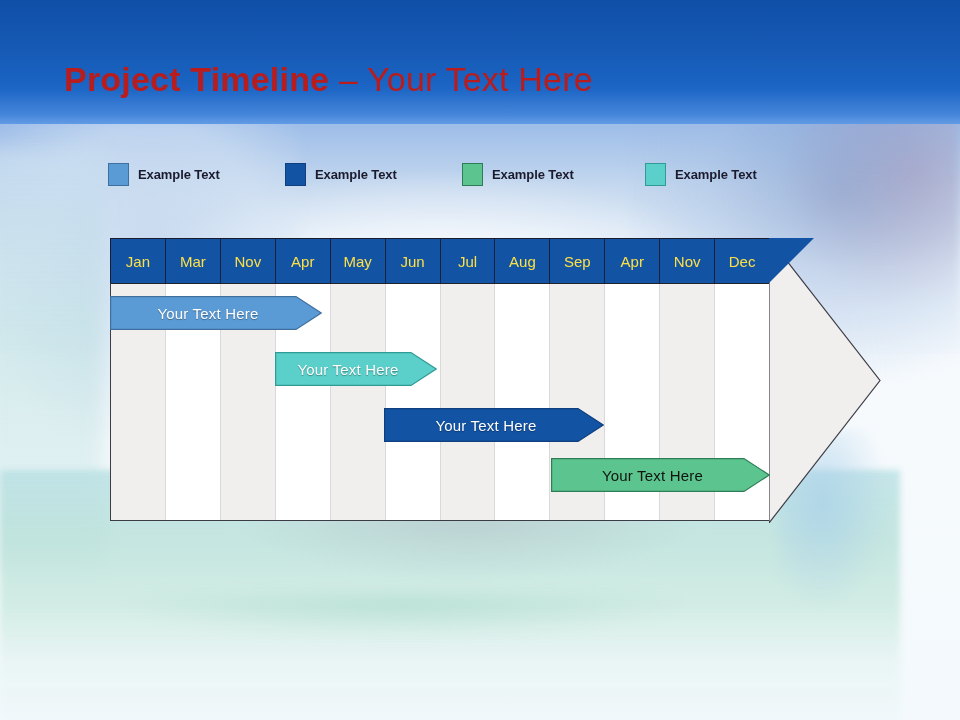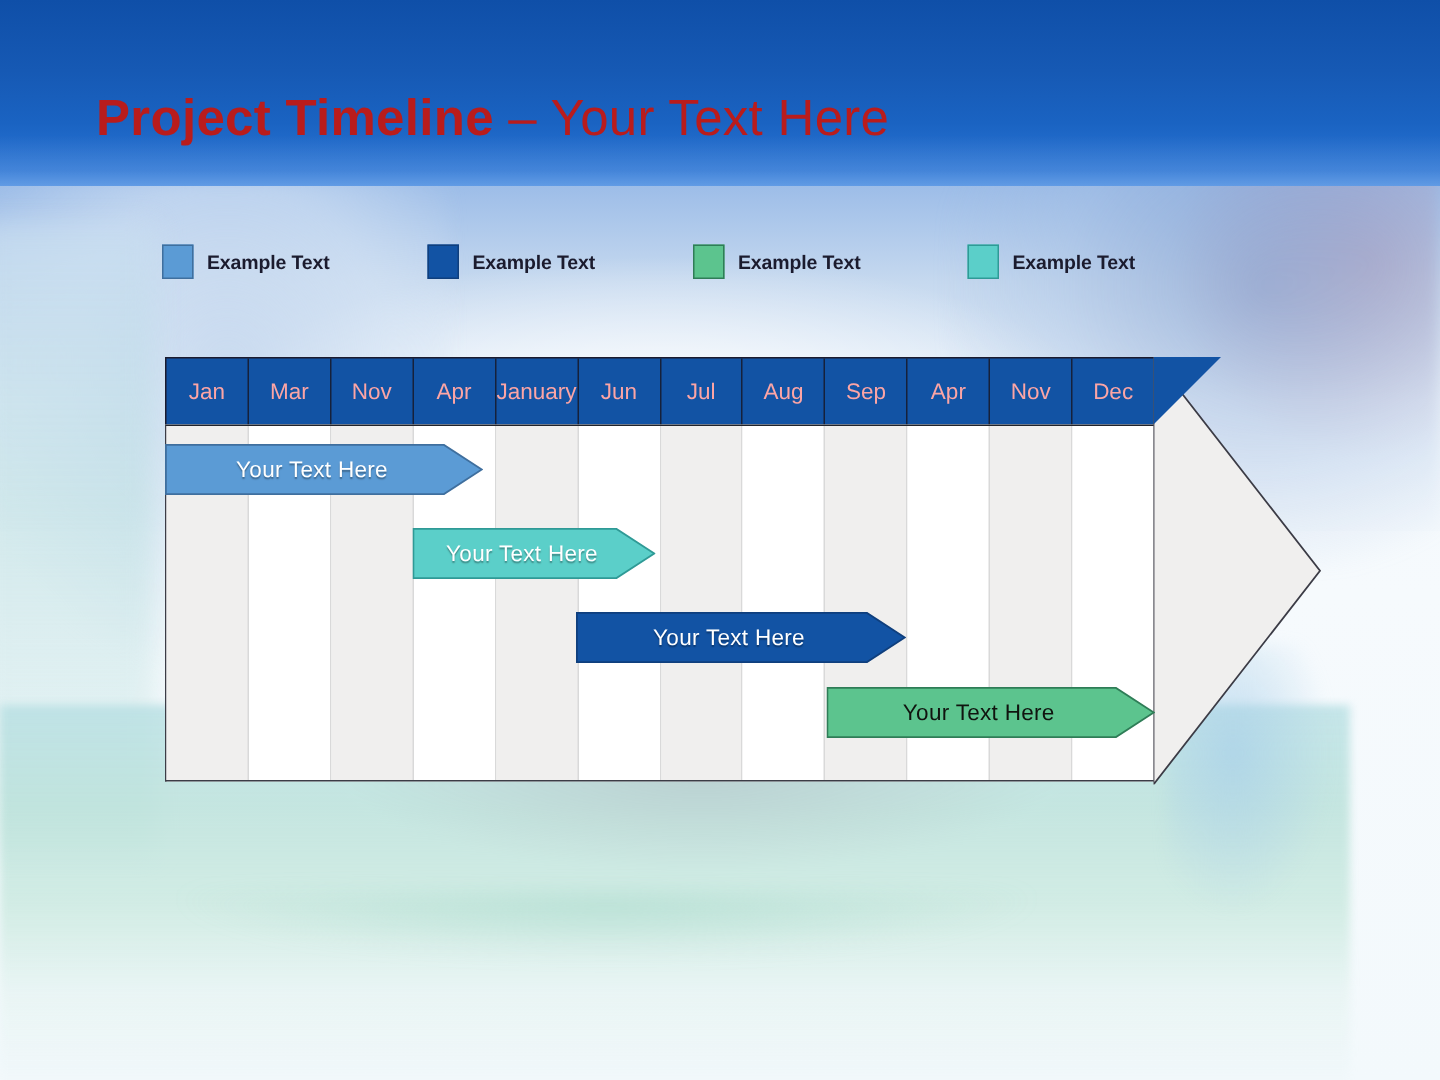--- a/index.html
+++ b/index.html
@@ -156,21 +156,21 @@
     background: #1253a4;
     box-sizing: border-box;
     border: 1px solid #1b1b2e;
     border-bottom: none;
   }
   .month-cell {
     flex: 1 1 0;
     display: flex;
     align-items: center;
     justify-content: center;
-    color: #fca5a5;
+    color: #fde047;
     font-size: 15px;
     border-right: 1px solid #16213a;
     box-sizing: border-box;
   }
   .month-cell:last-child { border-right: none; }
 
   .grid-body {
     position: absolute;
     left: 0; top: 45px;
     width: 660px; height: 238px;
@@ -257,21 +257,21 @@
         <span class="legend-label">Example Text</span>
       </div>
     </div>
 
   <div class="grid-wrap">
     <div class="grid-head">
         <div class="month-cell">Jan</div>
         <div class="month-cell">Mar</div>
         <div class="month-cell">Nov</div>
         <div class="month-cell">Apr</div>
-        <div class="month-cell">January</div>
+        <div class="month-cell">May</div>
         <div class="month-cell">Jun</div>
         <div class="month-cell">Jul</div>
         <div class="month-cell">Aug</div>
         <div class="month-cell">Sep</div>
         <div class="month-cell">Apr</div>
         <div class="month-cell">Nov</div>
         <div class="month-cell">Dec</div>
       </div>
     <div class="grid-body">
         <div class="body-col shade"></div>

